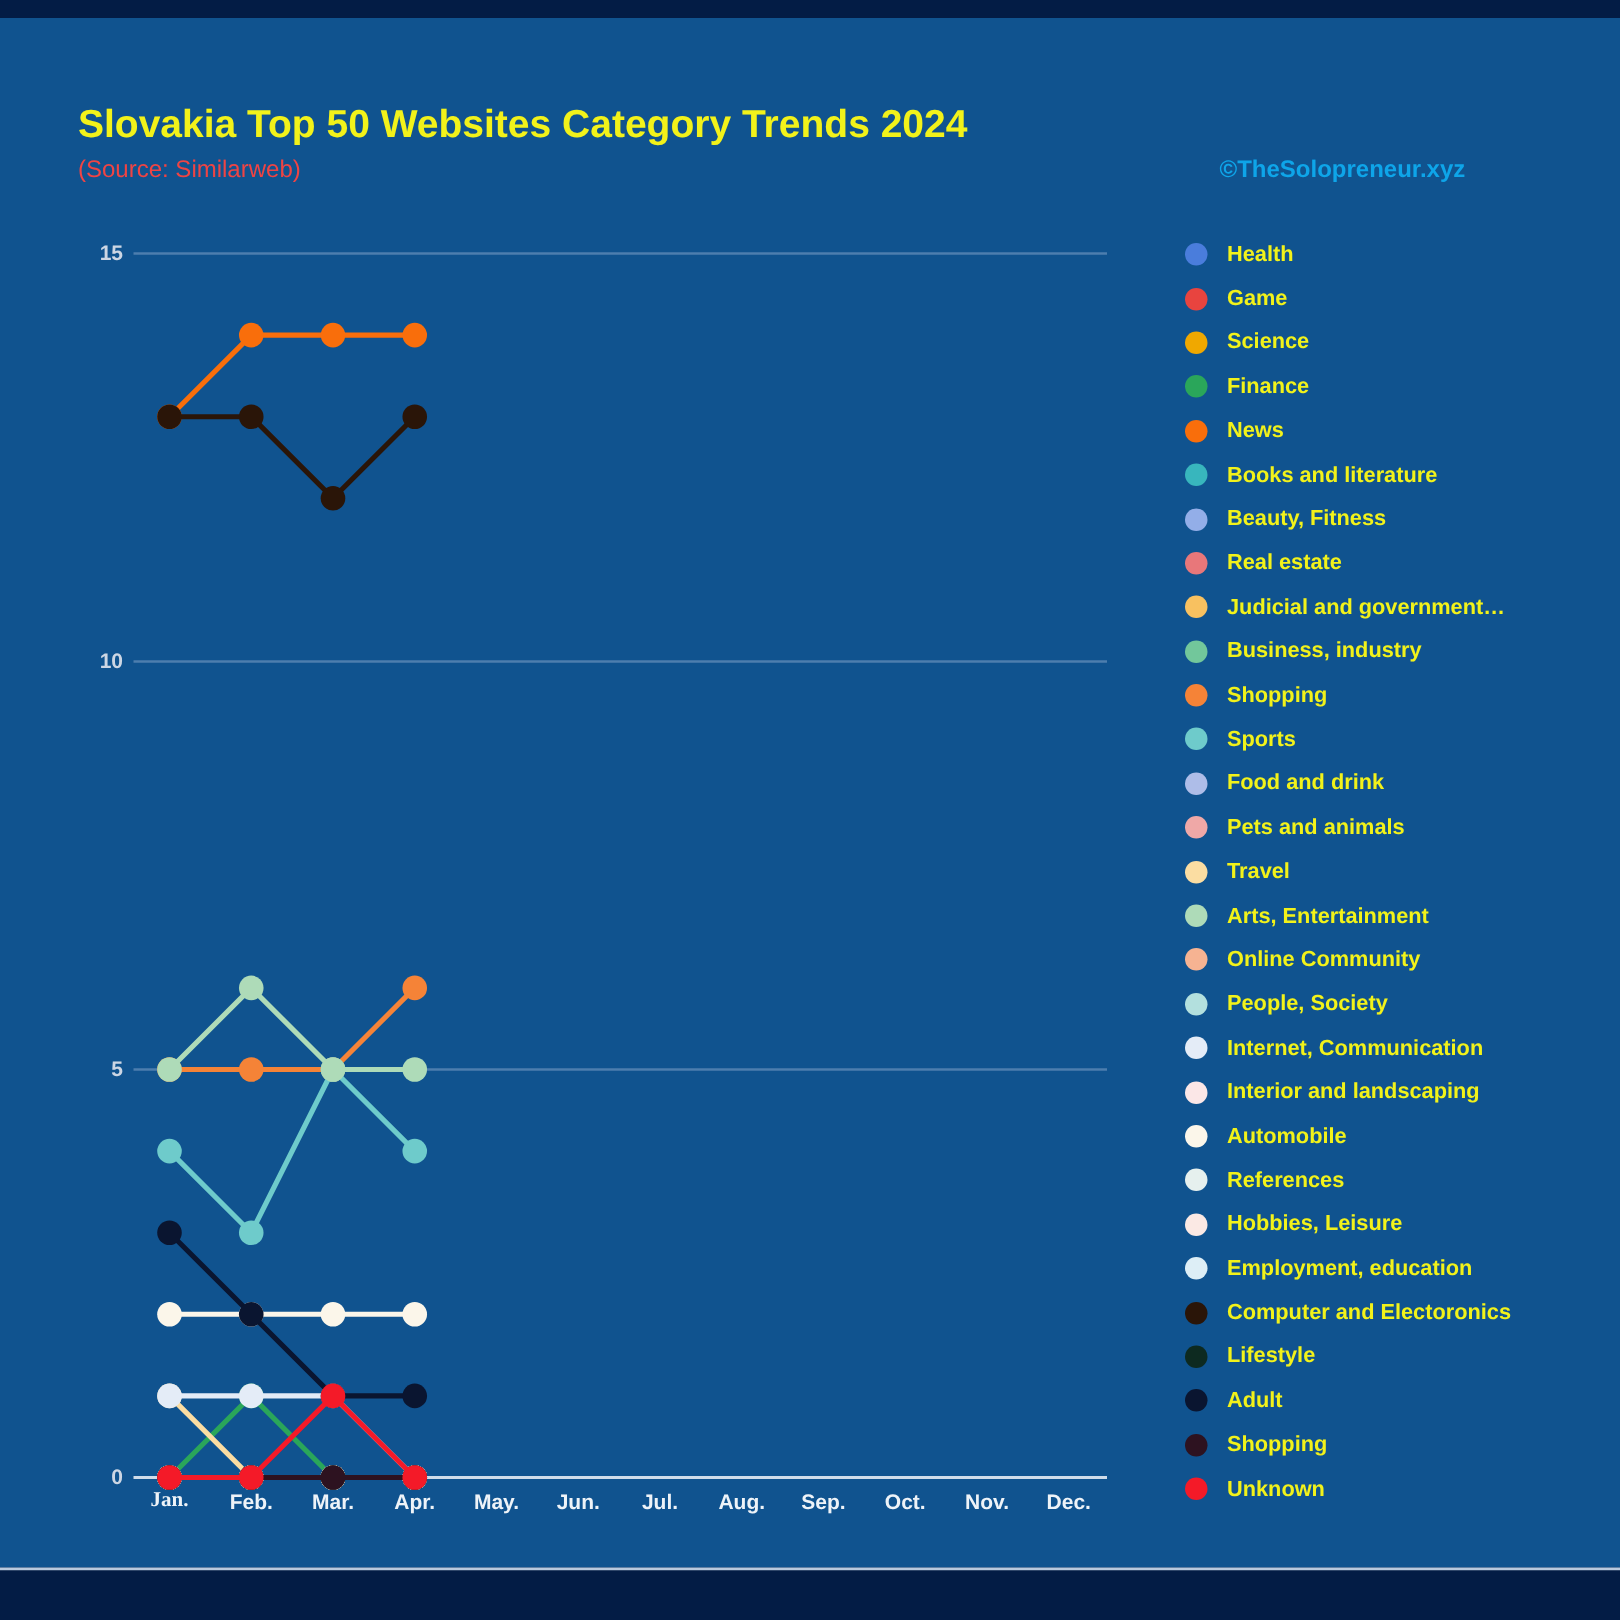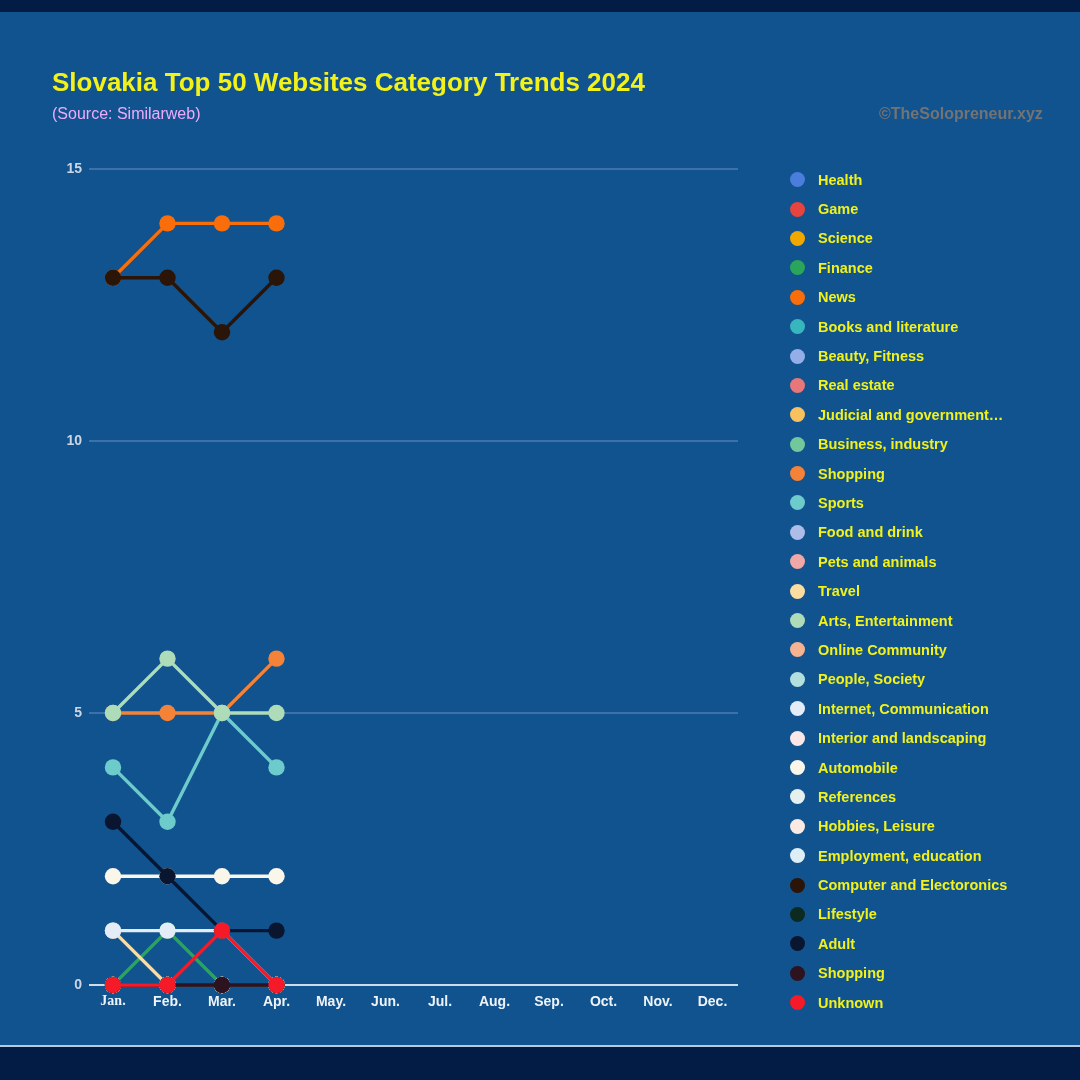--- a/index.html
+++ b/index.html
@@ -15,42 +15,42 @@
   .hairline{position:absolute;left:0;top:1045px;width:1080px;height:2px;background:#b9c9dd;}
   .bottombar{position:absolute;left:0;top:1047px;width:1080px;height:33px;background:#031c45;}
 
   .title{
     position:absolute;left:52px;top:67px;
     font-size:26px;font-weight:bold;color:#f2f21a;letter-spacing:0px;
     white-space:nowrap;
   }
   .subtitle{
     position:absolute;left:52px;top:105px;
-    font-size:16px;color:#f0abfc;white-space:nowrap;
+    font-size:16px;color:#ef4444;white-space:nowrap;
   }
   .attrib{
-    position:absolute;left:879px;top:105px;
-    font-size:16px;font-weight:bold;color:#737373;white-space:nowrap;
+    position:absolute;left:813px;top:105px;
+    font-size:16px;font-weight:bold;color:#0ea5e9;white-space:nowrap;
   }
 
   
   .plot{position:absolute;left:0px;top:0px;width:1080px;height:1080px;}
   svg.plotsvg{position:absolute;left:0;top:0;}
 
   .ytick{
     position:absolute;font-size:14px;font-weight:bold;color:#ccd6e4;
     text-align:right;width:40px;
   }
   .xtick{
     position:absolute;font-size:14px;font-weight:bold;color:#eef3f8;
     text-align:center;width:80px;top:993px;
   }
 
   
-  .legend{position:absolute;left:790px;top:155px;width:280px;margin-top:10px;}
+  .legend{position:absolute;left:790px;top:155px;width:280px;}
   .legrow{display:flex;align-items:center;height:29.4px;}
   .legdot{
     width:15px;height:15px;border-radius:50%;flex:0 0 auto;margin-right:13px;
   }
   .leglabel{
     font-size:14.5px;font-weight:bold;color:#f2f21a;white-space:nowrap;
   }
 </style>
 </head>
 <body>

